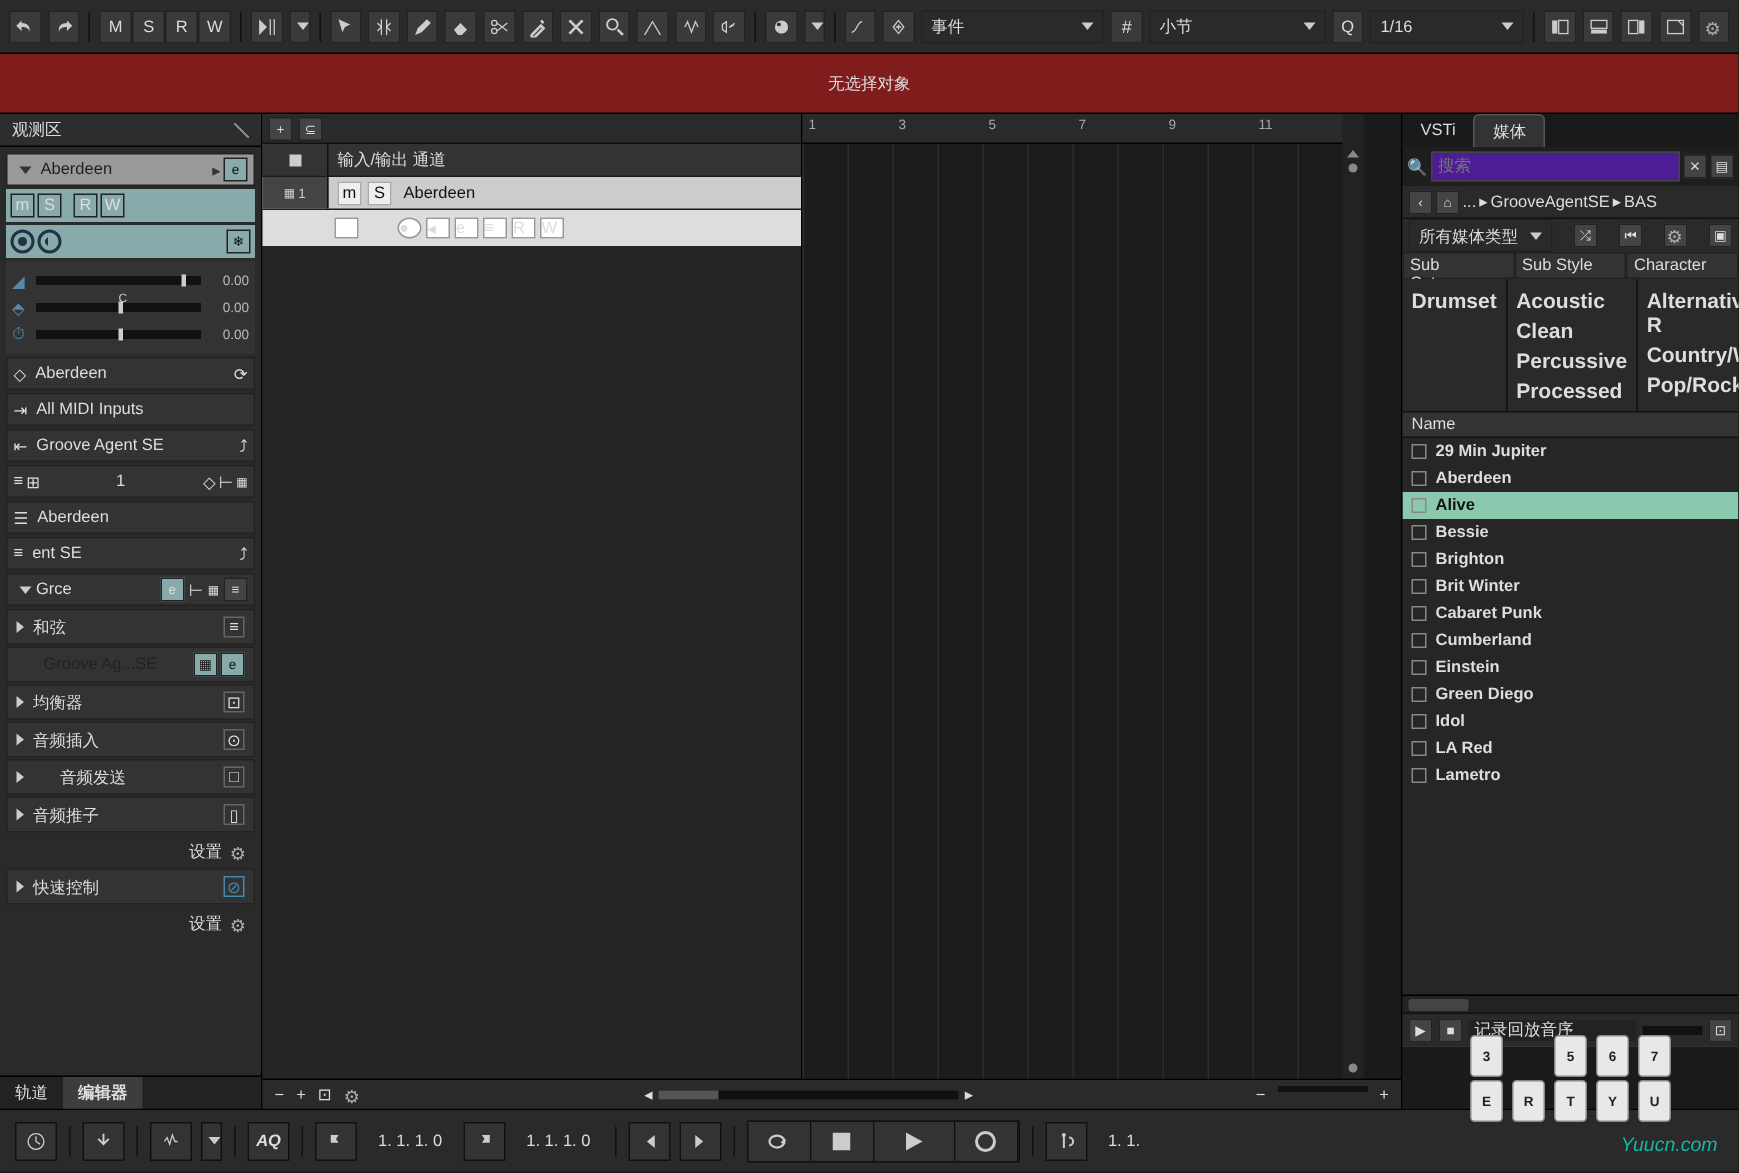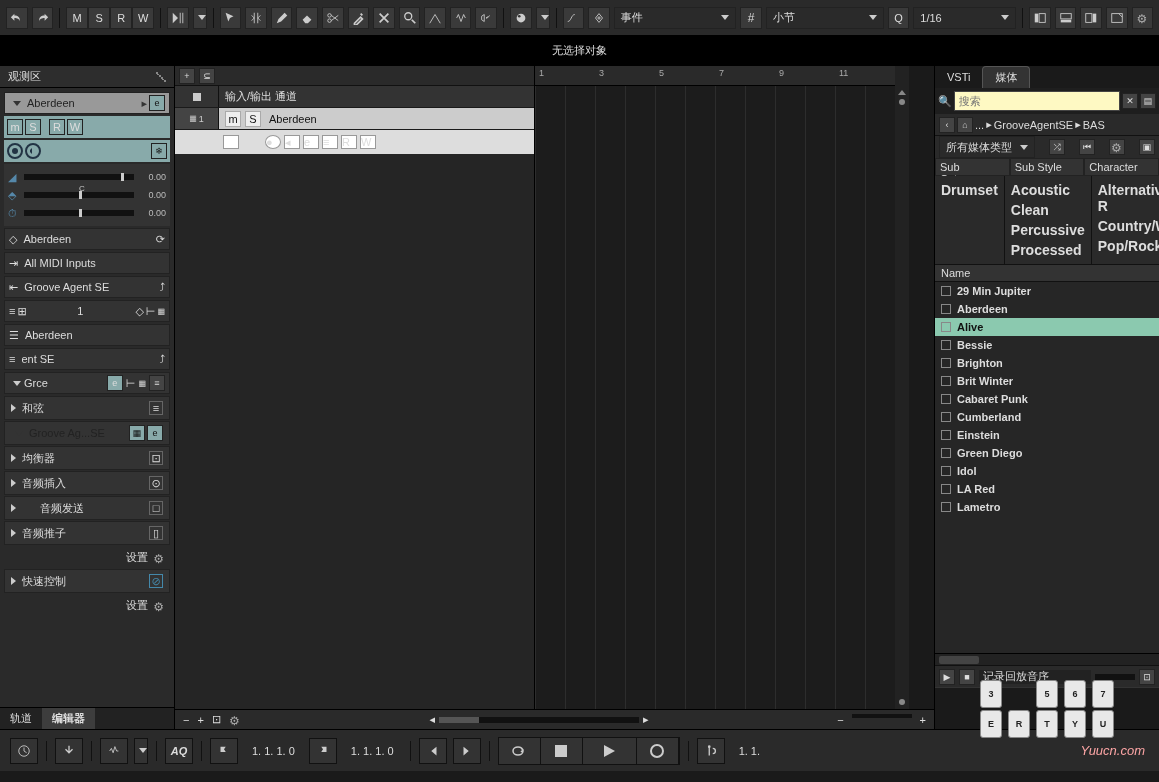--- a/index.html
+++ b/index.html
@@ -4,21 +4,21 @@
 <style>
 *{margin:0;padding:0;box-sizing:border-box;font-family:Arial,sans-serif;font-size:11px;color:#ddd;user-select:none}
 body{background:#1a1a1a;width:1159px;height:782px;overflow:hidden;position:relative}
 .toolbar{height:36px;background:#2a2a2a;display:flex;align-items:center;padding:0 6px;gap:4px;border-bottom:1px solid #000}
 .tbtn{width:22px;height:22px;background:#3a3a3a;border:1px solid #222;display:flex;align-items:center;justify-content:center;cursor:pointer}
 .tsep{width:1px;height:20px;background:#111;margin:0 2px}
 .tbtn-group{display:flex;gap:0}
 .tbtn-group .tbtn{border-radius:0}
 .tfield{height:22px;background:#2a2a2a;border:1px solid #222;padding:0 6px;display:flex;align-items:center;justify-content:space-between;cursor:pointer}
 .dropdown-arrow{width:0;height:0;border-left:4px solid transparent;border-right:4px solid transparent;border-top:5px solid #ccc;margin-left:4px}
-.infobar{height:30px;background:#000000;display:flex;align-items:center;justify-content:center;border-bottom:1px solid #000}
+.infobar{height:40px;background:#7f1d1d;display:flex;align-items:center;justify-content:center;border-bottom:1px solid #000}
 .main{display:flex;height:663px}
 .left-panel{width:175px;background:#1e1e1e;border-right:1px solid #000;display:flex;flex-direction:column}
 .panel-tab{height:22px;background:#2d2d2d;display:flex;align-items:center;padding:0 8px;border-bottom:1px solid #000;position:relative}
 .panel-tab::after{content:"";position:absolute;right:8px;width:10px;height:10px;background:linear-gradient(45deg,transparent 45%,#888 45%,#888 55%,transparent 55%)}
 .inspector{padding:4px;background:#2a2a2a;flex:1;overflow-y:auto}
 .insp-row{height:22px;display:flex;align-items:center;gap:2px;margin-bottom:2px;background:#333;padding:0 4px;border:1px solid #222}
 .insp-light{background:#999;color:#222}
 .insp-light span{color:#222}
 .small-btn{width:16px;height:16px;background:#444;border:1px solid #222;display:flex;align-items:center;justify-content:center;font-size:9px;cursor:pointer}
 .light-btn{background:#8aa;color:#111}
@@ -51,21 +51,21 @@
 .timeline{width:360px;background:#1c1c1c;position:relative}
 .ruler{height:20px;background:#2a2a2a;border-bottom:1px solid #000;display:flex;position:relative}
 .ruler-mark{position:absolute;font-size:9px;top:2px;color:#aaa}
 .grid{position:absolute;top:20px;bottom:0;left:0;right:0}
 .vline{position:absolute;top:0;bottom:0;width:1px;background:#2d2d2d}
 .right-panel{width:225px;background:#1e1e1e;border-left:1px solid #000;display:flex;flex-direction:column}
 .rtabs{height:22px;display:flex;background:#1a1a1a}
 .rtab{padding:0 12px;display:flex;align-items:center;cursor:pointer;border-top-left-radius:4px;border-top-right-radius:4px}
 .rtab.active{background:#333;border:1px solid #555;border-bottom:none}
 .search-row{height:26px;display:flex;align-items:center;padding:3px;gap:2px}
-.search-input{flex:1;height:20px;background:#fef9c3;border:1px solid #444;padding:0 4px;color:#888}
+.search-input{flex:1;height:20px;background:#4c1d95;border:1px solid #444;padding:0 4px;color:#888}
 .breadcrumb{height:22px;display:flex;align-items:center;padding:0 4px;gap:2px;background:#2a2a2a;border-bottom:1px solid #111}
 .filter-row{height:22px;display:flex;align-items:center;padding:0 4px;gap:14px;background:#2a2a2a}
 .filter-cols{display:flex;background:#2a2a2a}
 .filter-col{flex:1;border-right:1px solid #111;padding:4px 2px}
 .filter-col-h{height:18px;background:#333;font-size:10px;padding:2px 4px;border:1px solid #222}
 .filter-item{padding:2px 4px;font-size:14px;font-weight:bold;cursor:pointer}
 .result-header{height:18px;background:#333;padding:2px 6px;border-top:1px solid #111;border-bottom:1px solid #111;font-size:10px}
 .results{flex:1;overflow-y:auto;background:#262626}
 .result-row{height:18px;display:flex;align-items:center;padding:0 6px;gap:6px;cursor:pointer;font-weight:bold;font-size:10px}
 .result-row.selected{background:#8bc9af;color:#111}
@@ -73,21 +73,21 @@
 .preset-icon{width:10px;height:10px;border:1px solid #888;display:inline-block}
 .preview-bar{height:22px;background:#2a2a2a;display:flex;align-items:center;padding:0 4px;gap:4px;border-top:1px solid #111}
 .kbd-area{height:42px;display:flex;align-items:center;justify-content:center;gap:6px;background:#1a1a1a;border-top:1px solid #333}
 .key{width:22px;height:28px;background:#e8e8e8;border:1px solid #888;border-radius:3px;display:flex;align-items:center;justify-content:center;color:#222;font-size:9px;font-weight:bold}
 .center-footer{height:20px;background:#2a2a2a;display:flex;align-items:center;padding:0 8px;gap:8px;border-top:1px solid #000;justify-content:space-between}
 .transport{height:42px;background:#2a2a2a;display:flex;align-items:center;padding:0 10px;gap:6px;border-top:1px solid #000}
 .trans-btn{width:28px;height:26px;background:#333;border:1px solid #111;display:flex;align-items:center;justify-content:center;cursor:pointer}
 .trans-field{height:26px;padding:0 8px;display:flex;align-items:center;font-size:14px;font-family:monospace}
 .trans-group{display:flex;border:1px solid #111}
 .trans-group .trans-btn{border:none;border-right:1px solid #111}
-.watermark{position:absolute;bottom:24px;right:14px;font-size:13px;color:#fca5a5;font-style:italic}
+.watermark{position:absolute;bottom:12px;right:14px;font-size:13px;color:#14b8a6;font-style:italic}
 .icon-svg{width:14px;height:14px;fill:#ccc}
 .scrollbar-h{height:12px;background:#222;border-top:1px solid #000;display:flex;align-items:center}
 .scroll-thumb{height:8px;background:#444;border-radius:2px}
 </style>
 </head>
 <body>
 
 <div class="toolbar">
   <div class="tbtn">
       <svg class="icon-svg" viewBox="0 0 16 16">

